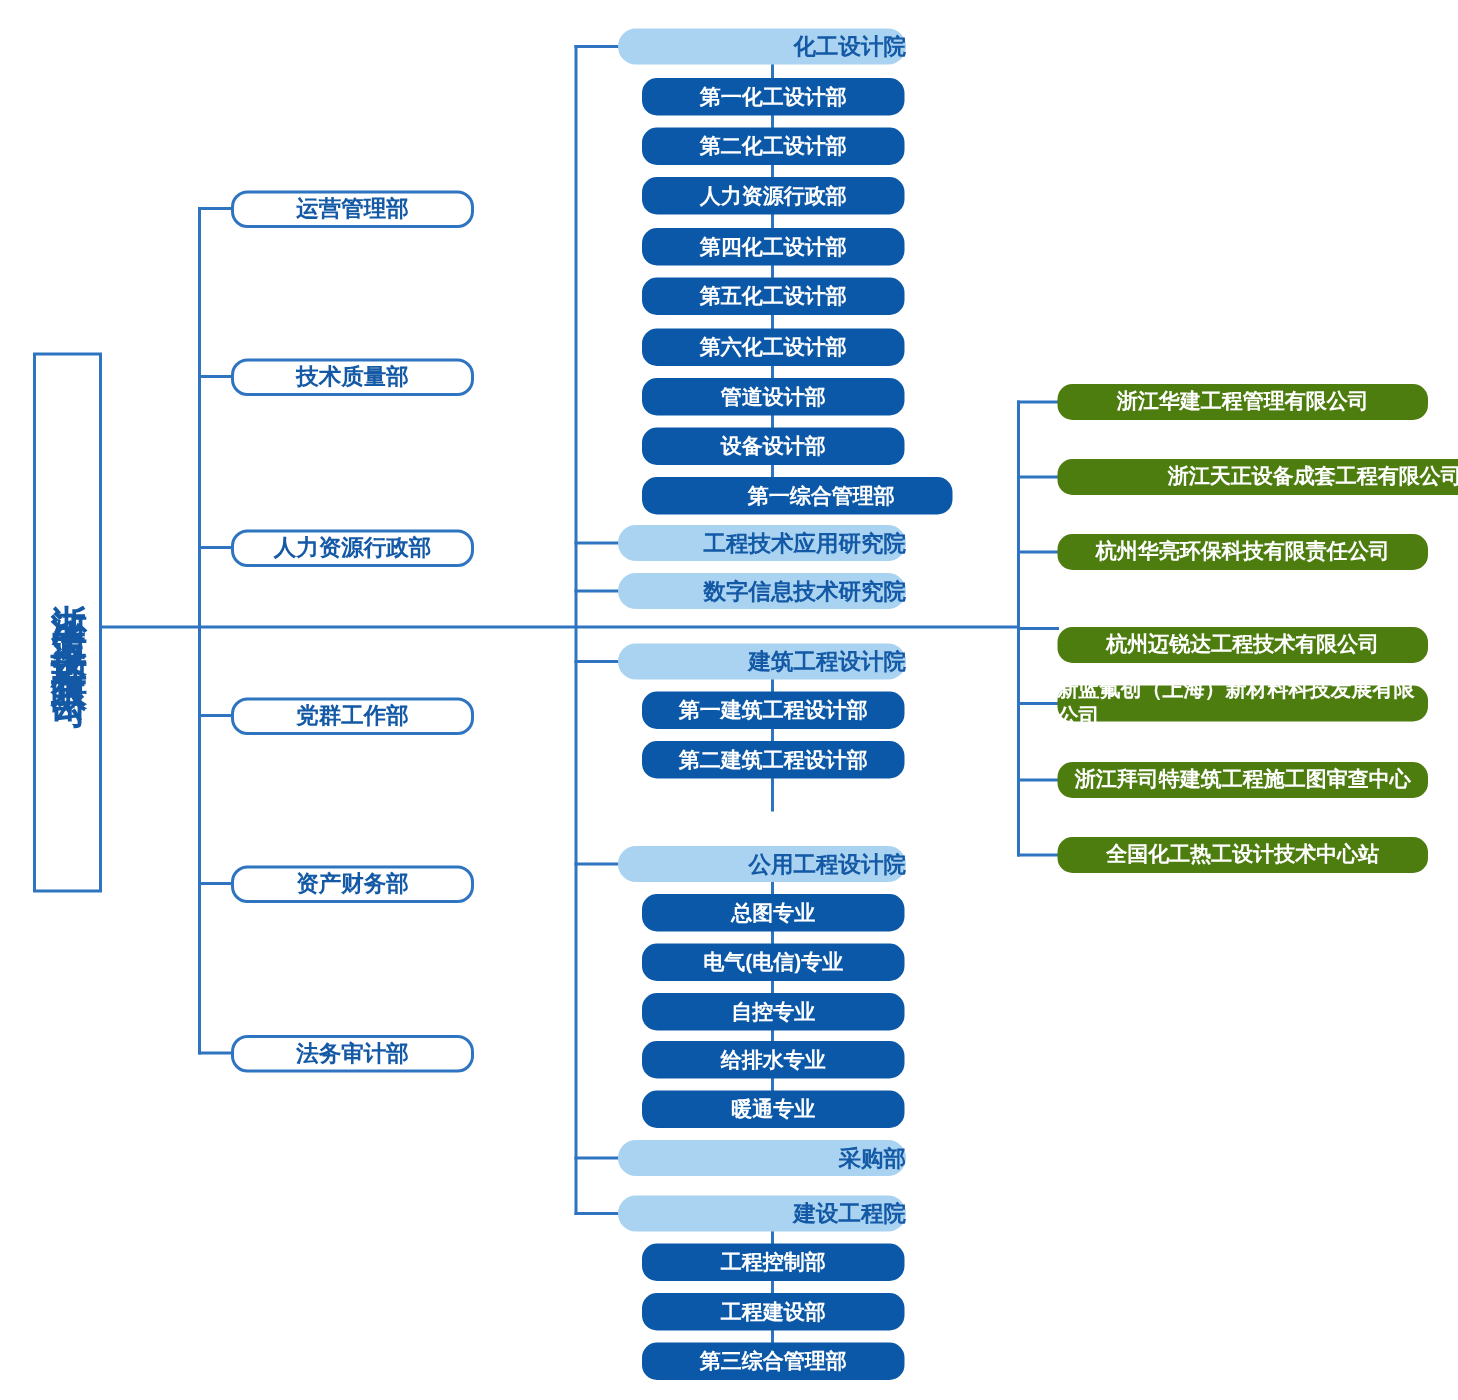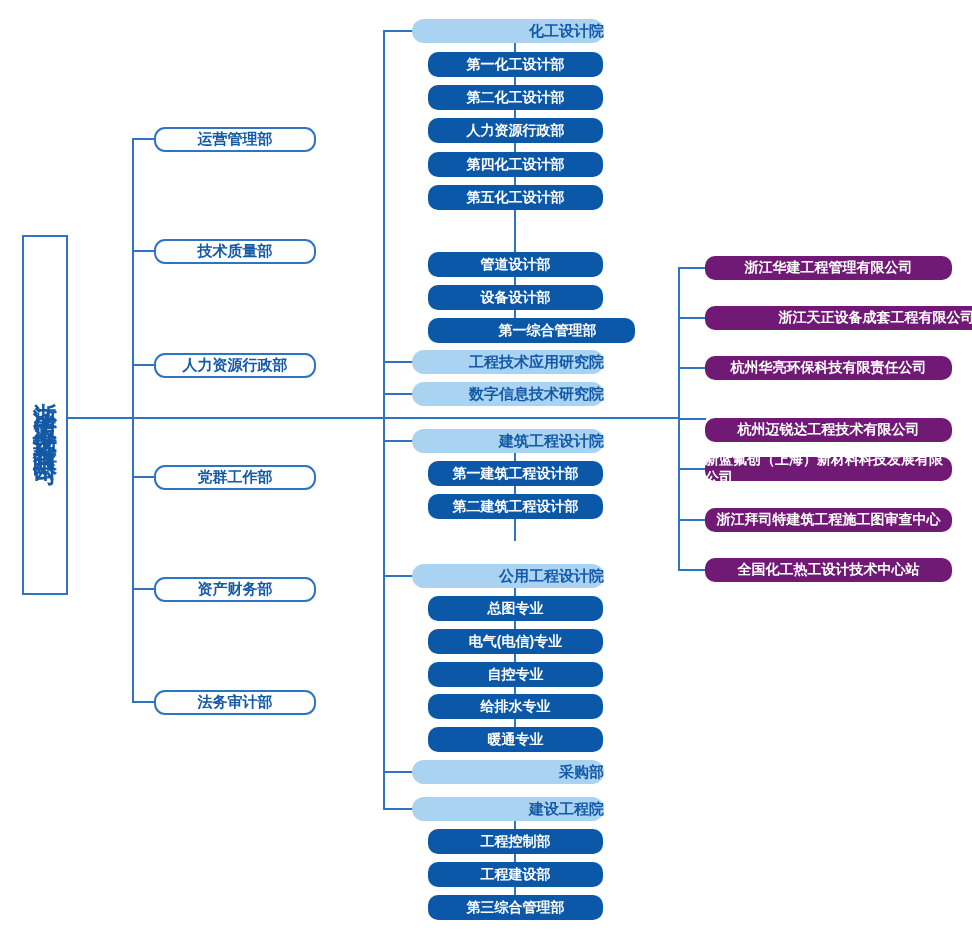--- a/index.html
+++ b/index.html
@@ -42,21 +42,21 @@
   .dark{
     position:absolute;left:428px;width:175px;height:25px;
     background:#0b58a8;border-radius:10px;
     display:flex;align-items:center;justify-content:center;
     color:#ffffff;font-size:14px;font-weight:bold;z-index:2;text-align:right;
   }
 
   
   .sub{
     position:absolute;left:705px;width:247px;height:24px;
-    background:#701a75;border-radius:10px;
+    background:#4d7c0f;border-radius:10px;
     display:flex;align-items:center;justify-content:center;
     color:#ffffff;font-size:14px;font-weight:bold;z-index:2;
   }
 </style>
 </head>
 <body>
 
 <div id="canvas">
 
   <div class="ln hl" style="left:66px;top:417px;width:614px;"></div>
@@ -126,20 +126,23 @@
     </div>
   <div class="dark" style="top:118px;">
       <span>人力资源行政部</span>
     </div>
   <div class="dark" style="top:152px;">
       <span>第四化工设计部</span>
     </div>
   <div class="dark" style="top:185px;">
       <span>第五化工设计部</span>
     </div>
+  <div class="dark" style="top:219px;">
+      <span>第六化工设计部</span>
+    </div>
   <div class="dark" style="top:252px;">
       <span>管道设计部</span>
     </div>
   <div class="dark" style="top:285px;">
       <span>设备设计部</span>
     </div>
   <div class="dark" style="top:318px;padding-left:32px;">
       <span>第一综合管理部</span>
     </div>
 

